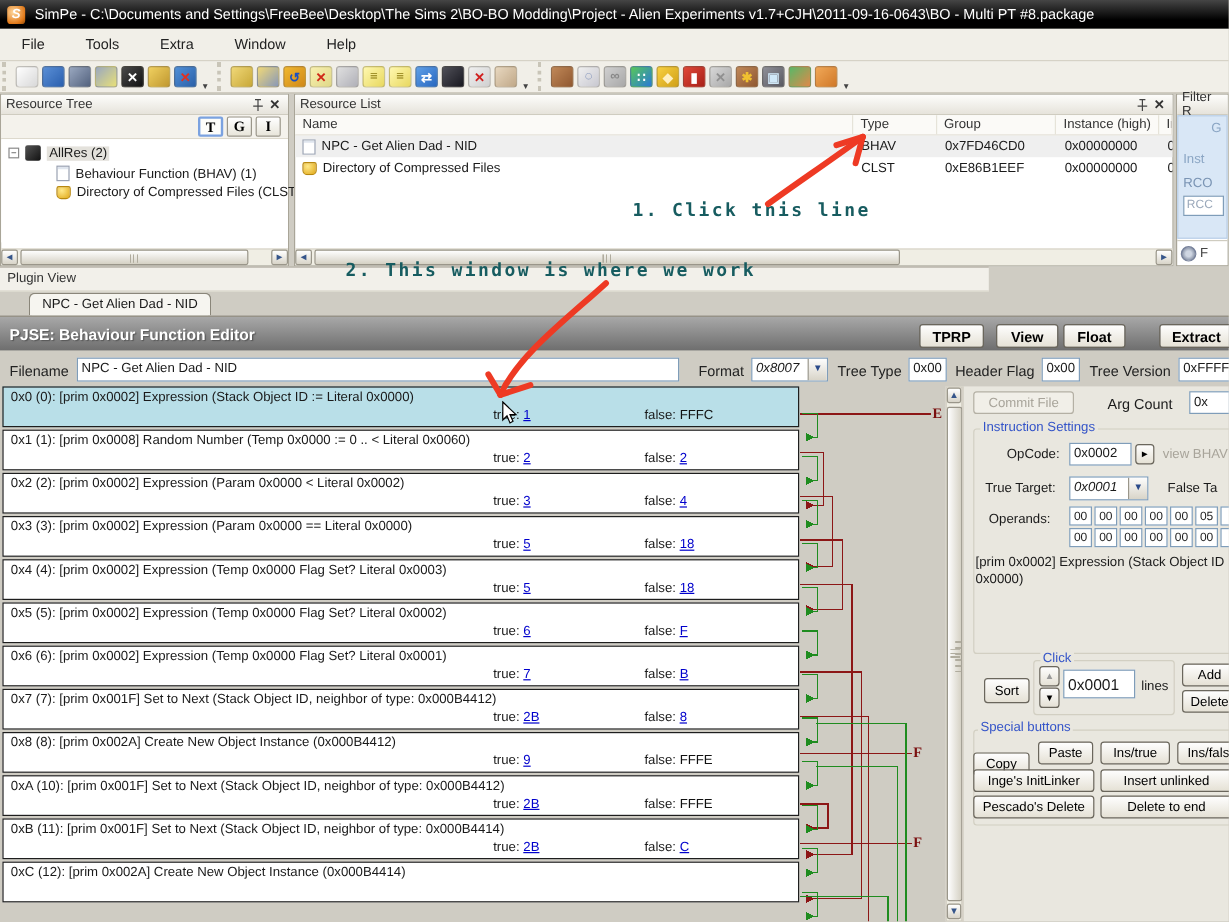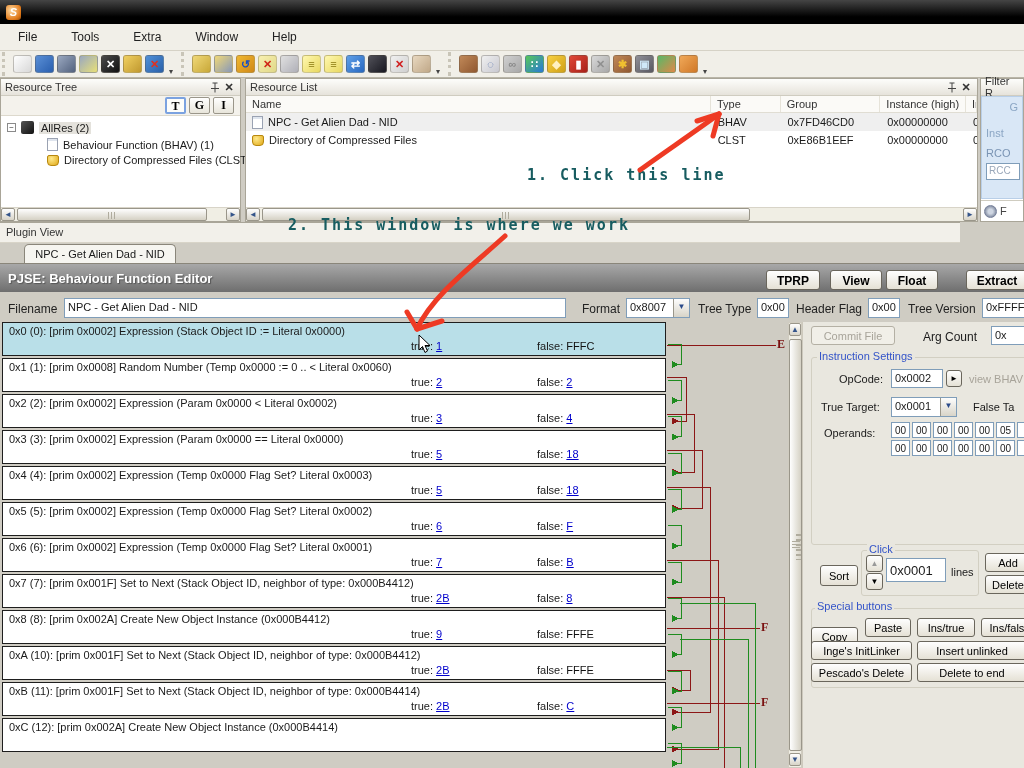--- a/index.html
+++ b/index.html
@@ -53,21 +53,21 @@
   .hscroll { position:absolute; left:0; bottom:0; width:100%; height:14px; background:#f0eee4; border-top:1px solid #d8d4c8; display:flex; }
   .sbtn { width:14px; height:13px; background:linear-gradient(#fff,#d8d4c8); border:1px solid #9a968a; border-radius:2px;
     font-size:8px; color:#35558a; text-align:center; line-height:11px; }
   .sthumb { height:13px; background:linear-gradient(#fefefe,#d5d1c4); border:1px solid #9a968a; border-radius:2px; position:relative;}
   .sthumb::after{content:"";position:absolute;left:50%;top:3px;width:8px;height:7px;margin-left:-4px;
     background:repeating-linear-gradient(90deg,#b0ac9e 0 1px,transparent 1px 3px);}
   .vthumb { width:13px; background:linear-gradient(90deg,#fefefe,#d5d1c4); border:1px solid #9a968a; border-radius:2px; position:relative;}
   .vthumb::after{content:"";position:absolute;top:50%;left:2px;height:8px;width:8px;margin-top:-4px;
     background:repeating-linear-gradient(#b0ac9e 0 1px,transparent 1px 3px);}
 
-  #pluginview-bar { position:absolute; left:0; top:222px; width:960px; height:21px; background:#f2f0ea;
+  #pluginview-bar { position:absolute; left:0; top:222px; width:824px; height:21px; background:#f2f0ea;
     border-top:1px solid #a9a598; border-bottom:1px solid #d8d4c8; font-size:11px; color:#333; padding:3px 0 0 6px; }
 
   
   #res-list { left:245px; top:78px; width:733px; height:144px; }
   .rl-cols { display:flex; height:17px; background:#fbfaf7; border-bottom:1px solid #e0ddd3; font-size:11px; color:#333; }
   .rl-col { padding:2px 4px 0 6px; border-right:1px solid #e6e3d9; white-space:nowrap; overflow:hidden; }
   .c-name{width:467px} .c-type{width:70px} .c-group{width:100px} .c-inst{width:86px} .c-in{flex:1}
   .rl-row { display:flex; height:18px; align-items:center; font-size:11px; white-space:nowrap; }
   .rl-row.hl { background:#efefef; }
   .rl-cell { padding:0 4px 0 6px; overflow:hidden; white-space:nowrap; }
@@ -92,21 +92,21 @@
   #pjse-bar { position:absolute; left:0; top:263px; width:1024px; height:29px; background:linear-gradient(#a8a8a8,#6e6e6e);
     border-top:1px solid #8a867a; display:flex; align-items:center; }
   #pjse-title { color:#fff; font-weight:bold; font-size:13px; margin-left:8px; text-shadow:1px 1px 1px #555; }
   .pjse-btn { position:absolute; top:270px; height:20px; background:linear-gradient(#fefefe,#e5e1d5); border:1px solid #6a665c;
     border-radius:3px; font-weight:bold; font-size:12px; text-align:center; padding-top:2px; }
 
   
   .frm-label { position:absolute; font-size:12px; color:#222; white-space:nowrap; }
   .txt { position:absolute; background:#fff; border:1px solid #7f9db9; font-size:11px; padding:2px 3px; white-space:nowrap; overflow:hidden;}
   .combo { display:flex; }
-  .combo .cv { flex:1; padding:2px 3px; }
+  .combo .cv { flex:1; padding:2px 3px;font-style:italic; }
   .combo .cb { width:16px; background:linear-gradient(#fdfdfd,#d8d4c8); border-left:1px solid #9a968a; color:#2a4a8a; font-size:8px; text-align:center; line-height:16px;}
 
   
   #instr-list { position:absolute; left:2px; top:322px; width:664px; height:446px; }
   .irow { position:relative; height:34px; margin-bottom:2px; background:#fff; border:1px solid #1e1e1e; padding:2px 6px; }
   .irow.sel { background:#b9dfe8; }
   .irow-text { font-size:11px; white-space:nowrap; overflow:hidden; }
   .irow-targets { position:absolute; right:10px; bottom:3px; font-size:11px; display:flex; gap:8px; }
   .irow-targets .grp { width:118px; }
   .irow-targets a { color:#0000cc; text-decoration:underline; }
@@ -134,20 +134,21 @@
   
   #cursor { position:absolute; left:418px; top:334px; z-index:60; }
 </style>
 </head>
 <body>
 
 <div id="screen">
 
   <div class="titlebar">
     <div class="app-logo">S</div>
+    <div class="titlebar-text">SimPe - C:\Documents and Settings\FreeBee\Desktop\The Sims 2\BO-BO Modding\Project - Alien Experiments v1.7+CJH\2011-09-16-0643\BO - Multi PT #8.package</div>
   </div>
 
   <div class="menubar" id="menubar">
       <div class="menu-item">File</div>
       <div class="menu-item">Tools</div>
       <div class="menu-item">Extra</div>
       <div class="menu-item">Window</div>
       <div class="menu-item">Help</div>
     </div>
 
@@ -553,20 +554,24 @@
     <div class="sp-abs" id="operands2" style="left:88px;top:118px;width:150px;">
         <div class="op-cell">00</div>
         <div class="op-cell">00</div>
         <div class="op-cell">00</div>
         <div class="op-cell">00</div>
         <div class="op-cell">00</div>
         <div class="op-cell">00</div>
         <div class="op-cell">0</div>
       </div>
 
+    <div class="sp-abs" style="left:10px;top:140px;width:210px;font-size:11px;line-height:14px;">
+      <div>[prim 0x0002] Expression (Stack Object ID</div>
+      <div>0x0000)</div>
+    </div>
 
     <span class="grp-caption" style="left:64px;top:221px;">Click</span>
     <div class="grpbox" style="left:58px;top:228px;width:118px;height:46px;"></div>
     <button class="btn sp-abs" style="left:17px;top:243px;width:38px;height:21px;">Sort</button>
     <button class="btn sp-abs" style="left:63px;top:233px;width:17px;height:17px;font-size:8px;color:#999;">▲</button>
     <button class="btn sp-abs" style="left:63px;top:251px;width:17px;height:17px;font-size:8px;">▼</button>
     <div class="txt" style="left:83px;top:236px;width:60px;height:24px;position:absolute;font-size:13px;padding-top:4px;">0x0001</div>
     <span class="sp-abs" style="left:148px;top:244px;font-size:11px;">lines</span>
     <button class="btn sp-abs" style="left:182px;top:231px;width:46px;height:19px;">Add</button>
     <button class="btn sp-abs" style="left:182px;top:253px;width:46px;height:19px;">Delete</button>

